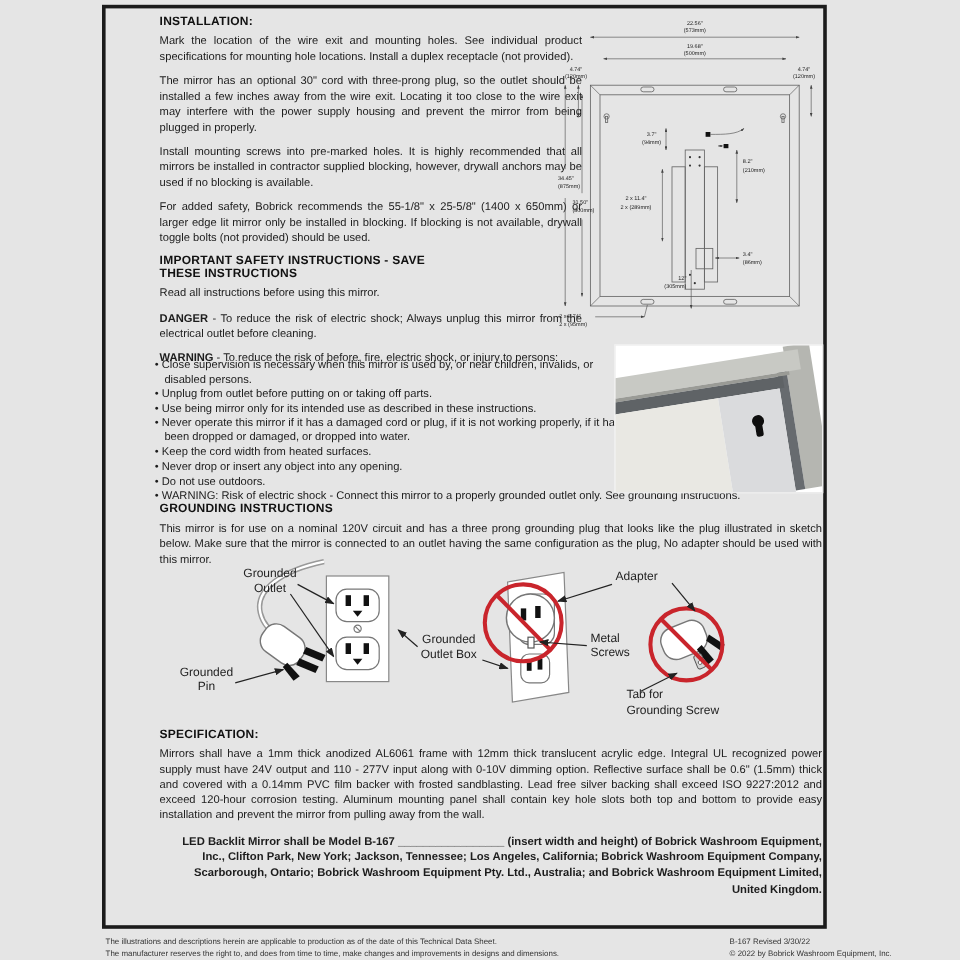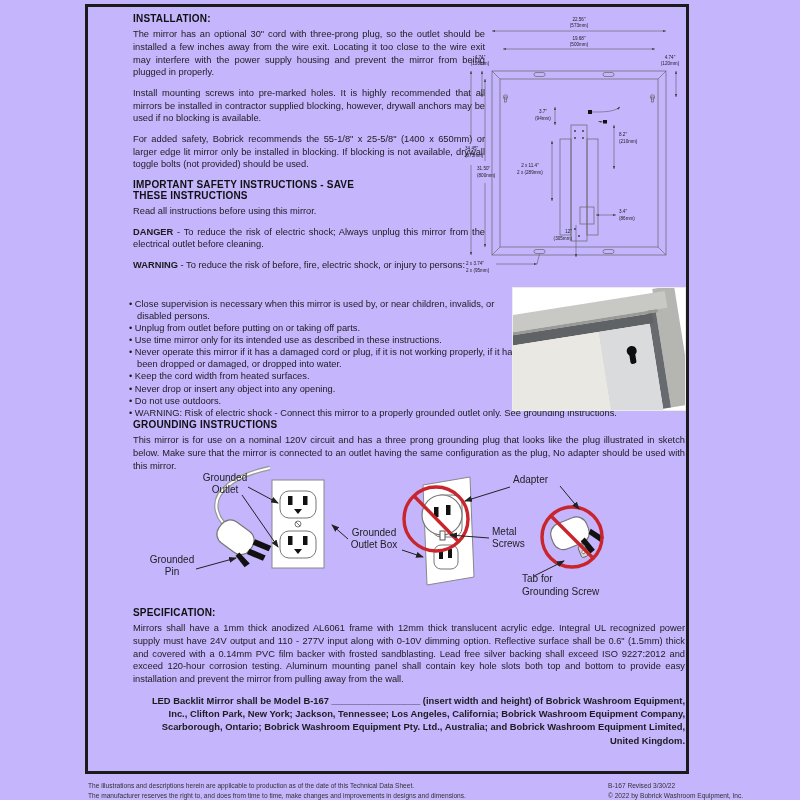--- a/index.html
+++ b/index.html
@@ -1,16 +1,16 @@
 <!DOCTYPE html>
 <html><head>
 <meta charset="utf-8">
 <style>
   html,body{margin:0;padding:0;background:#fff;}
-  .page{position:relative;width:800px;height:800px;background:#c4b5fd;overflow:hidden;
+  .page{position:relative;width:800px;height:800px;background:#e5e5e5;overflow:hidden;
         font-family:"Liberation Sans",sans-serif;color:#1c1c1c;}
   .sheet{position:absolute;left:85px;top:4px;width:598px;height:764px;border:3px solid #1b1b1b;}
   .sec{position:absolute;}
   h3{font-size:10px;font-weight:bold;margin:0 0 4px 0;letter-spacing:.2px;color:#111;}
   h3 .hline{display:block;}
   p{font-size:9.3px;line-height:1.38;margin:0 0 7.5px 0;text-align:justify;}
   p.nj{text-align:left;}
   .lead{font-weight:bold;}
   ul{list-style:none;margin:0;padding:0;}
   li{font-size:9.3px;line-height:1.3;padding-left:11px;text-indent:-8px;max-width:392px;}
@@ -29,20 +29,21 @@
   .lbl-arrow{stroke:#222;stroke-width:1;fill:none;}
 </style>
 </head>
 <body>
 
 <div class="page">
   <div class="sheet">
 
     <div class="sec" style="left:45px;top:6px;width:352px;">
       <h3>INSTALLATION:</h3>
+      <p>Mark the location of the wire exit and mounting holes. See individual product specifications for mounting hole locations. Install a duplex receptacle (not provided).</p>
       <p>The mirror has an optional 30" cord with three-prong plug, so the outlet should be installed a few inches away from the wire exit. Locating it too close to the wire exit may interfere with the power supply housing and prevent the mirror from being plugged in properly.</p>
       <p>Install mounting screws into pre-marked holes. It is highly recommended that all mirrors be installed in contractor supplied blocking, however, drywall anchors may be used if no blocking is available.</p>
       <p>For added safety, Bobrick recommends the 55-1/8" x 25-5/8" (1400 x 650mm) or larger edge lit mirror only be installed in blocking. If blocking is not available, drywall toggle bolts (not provided) should be used.</p>
 
       <h3 style="margin-top:8px;">
         <span class="hline">IMPORTANT SAFETY INSTRUCTIONS - SAVE</span>
         <span class="hline">THESE INSTRUCTIONS</span>
       </h3>
       <p class="nj">Read all instructions before using this mirror.</p>
       <p><strong class="lead">DANGER</strong><span> - To reduce the risk of electric shock; Always unplug this mirror from the electrical outlet before cleaning.</span></p>
@@ -144,21 +145,21 @@
           <text x="2" y="256" text-anchor="start">2 x 3.74"</text>
           <text x="2" y="263" text-anchor="start">2 x (95mm)</text>
         </g>
       </svg>
     </div>
 
     <div class="sec" style="left:38px;top:291px;width:558px;">
       <ul>
         <li>Close supervision is necessary when this mirror is used by, or near children, invalids, or disabled persons.</li>
         <li>Unplug from outlet before putting on or taking off parts.</li>
-        <li>Use time mirror only for its intended use as described in these instructions.</li>
+        <li>Use being mirror only for its intended use as described in these instructions.</li>
         <li>Never operate this mirror if it has a damaged cord or plug, if it is not working properly, if it has been dropped or damaged, or dropped into water.</li>
         <li>Keep the cord width from heated surfaces.</li>
         <li>Never drop or insert any object into any opening.</li>
         <li>Do not use outdoors.</li>
         <li class="full">WARNING: Risk of electric shock - Connect this mirror to a properly grounded outlet only. See grounding instructions.</li>
       </ul>
     </div>
 
     <div class="photo">
       <svg width="172" height="122" viewBox="0 0 172 122">

